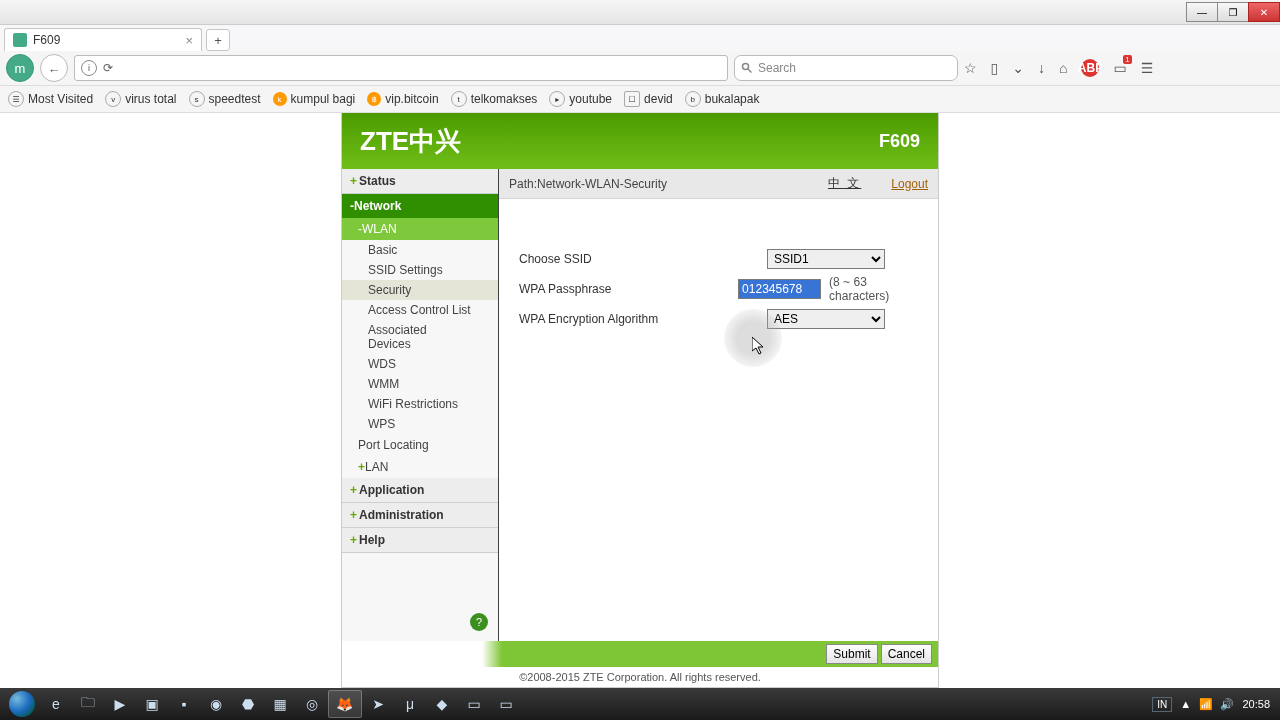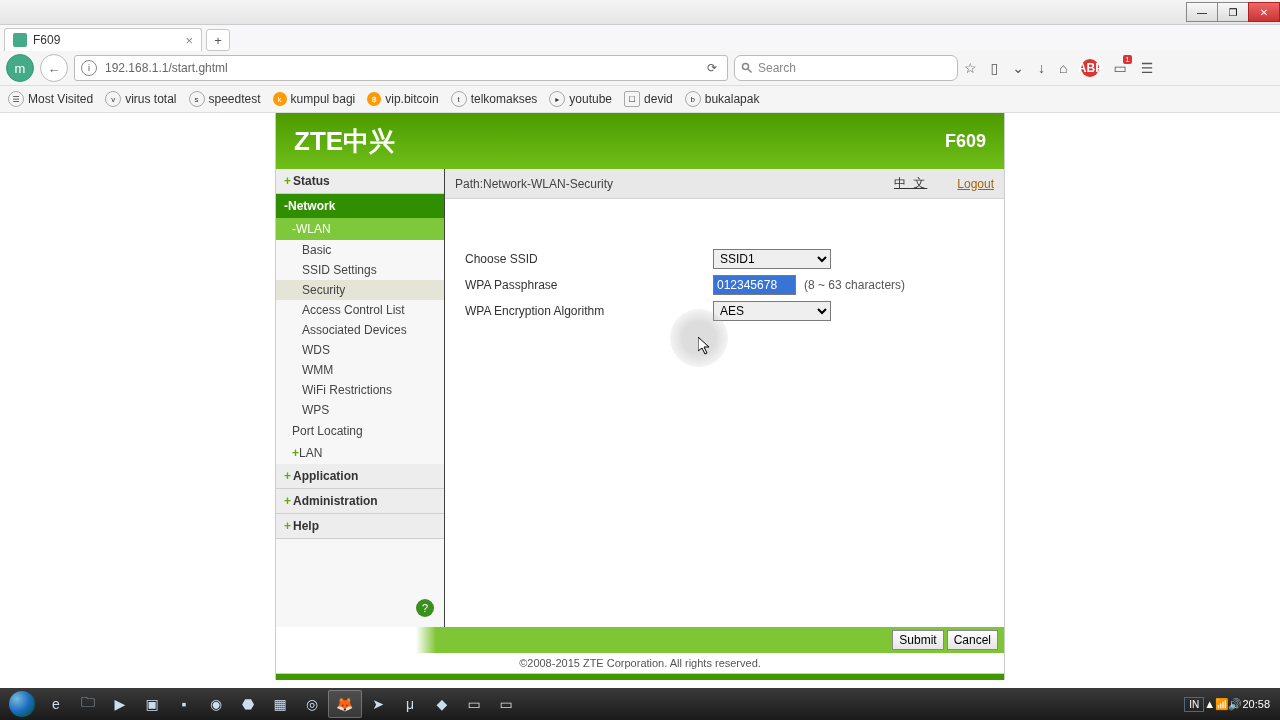--- a/index.html
+++ b/index.html
@@ -26,21 +26,21 @@
 .ticons{display:flex;gap:14px;align-items:center;color:#555;font-size:14px}
 .abp{width:18px;height:18px;border-radius:50%;background:#d33;color:#fff;font-size:12px;display:flex;align-items:center;justify-content:center;font-weight:bold}
 .notif-badge{position:relative}
 .notif-badge::after{content:attr(data-badge);position:absolute;top:-5px;right:-5px;background:#d33;color:#fff;font-size:8px;border-radius:2px;padding:0 2px}
 
 .bmbar{height:26px;background:#f5f5f5;border-bottom:1px solid #ddd;display:flex;align-items:center;padding:0 8px;gap:12px;font-size:12px;color:#333}
 .bm{display:flex;align-items:center;gap:4px}
 .bmico{width:14px;height:14px;border:1px solid #aaa;border-radius:50%;display:flex;align-items:center;justify-content:center;font-size:8px}
 
 .page-scroll{height:calc(720px - 24px - 26px - 34px - 26px - 32px);overflow-y:scroll;background:#fff}
-.router{width:730px;margin:16px auto;margin-top:0}
+.router{width:598px;margin:16px auto;margin-top:0}
 .r-header{height:56px;background:linear-gradient(#4b9b00,#6fbe18);display:flex;align-items:center;padding:0 18px;color:#fff;border-left:1px solid #ccc;border-right:1px solid #ccc}
 .r-logo{font-size:26px;font-weight:bold;font-family:Arial}
 .r-model{margin-left:auto;font-size:18px;font-weight:bold}
 .r-body{display:flex;border-left:1px solid #ccc;border-right:1px solid #ccc}
 .sidebar{width:168px;background:#f7f7f7;border-right:1px solid #404040}
 .side-top{background:#ededed;border-bottom:1px solid #cfcfcf;padding:5px 8px;font-weight:bold;color:#333}
 .side-top .plus{color:#6a0;font-weight:bold;margin-right:2px}
 .side-active{background:#2f8f00;color:#fff;padding:5px 8px;font-weight:bold}
 .side-sel{background:#7ec93b;color:#fff;padding:4px 16px}
 .side-sub{padding:3px 26px;color:#444}
@@ -64,21 +64,21 @@
 .greenline{height:6px;background:#3f9800;border-left:1px solid #ccc;border-right:1px solid #ccc}
 
 .click-ind{position:absolute;width:58px;height:58px;border-radius:50%;background:radial-gradient(circle,#aaa6 40%,#aaa2 70%,transparent);left:225px;top:110px}
 .click-ind svg{position:absolute;left:28px;top:28px}
 
 .taskbar{position:fixed;bottom:0;left:0;right:0;height:32px;background:linear-gradient(#3a3a3a,#1a1a1a);display:flex;align-items:center;padding:0 4px}
 .start{width:36px;height:28px;display:flex;align-items:center;justify-content:center}
 .start-orb{width:26px;height:26px;border-radius:50%;background:radial-gradient(circle at 30% 30%,#7bd,#1a6bbf 50%,#053 90%)}
 .tb-icon{width:32px;height:26px;display:flex;align-items:center;justify-content:center;color:#cde;font-size:14px}
 .tb-icon.hl{background:rgba(255,255,255,0.12);border:1px solid rgba(255,255,255,0.25);border-radius:2px}
-.tray{margin-left:auto;display:flex;align-items:center;color:#fff;font-size:11px;padding-right:6px}
+.tray{margin-left:auto;display:flex;align-items:center;gap:8px;color:#fff;font-size:11px;padding-right:6px}
 .tray .lang{border:1px solid #567;padding:1px 4px;font-size:10px}
 
 .page-scroll::-webkit-scrollbar{width:16px}
 .page-scroll::-webkit-scrollbar-track{background:#f0f0f0}
 .page-scroll::-webkit-scrollbar-thumb{background:#c5c5c5;border:1px solid #aaa}
 </style>
 </head>
 <body>
 
 <div class="win-titlebar">
@@ -96,21 +96,20 @@
     <span class="close-tab">×</span>
   </div>
   <div class="newtab">+</div>
 </div>
 
 <div class="urlrow">
   <div class="round-btn" style="background:#4a8;color:#fff;border-color:#397">m</div>
   <div class="round-btn">←</div>
   <div class="urlbox">
     <div class="info">i</div>
-    <input value="192.168.1.1/start.ghtml" style="">
     <span class="reload">⟳</span>
   </div>
   <div class="searchbox">
     <svg viewBox="0 0 16 16">
         <circle cx="6" cy="6" r="4" fill="none" stroke="#888" stroke-width="2"></circle>
         <line x1="9" y1="9" x2="14" y2="14" stroke="#888" stroke-width="2"></line>
       </svg>
     <span>Search</span>
   </div>
   <div class="ticons">

